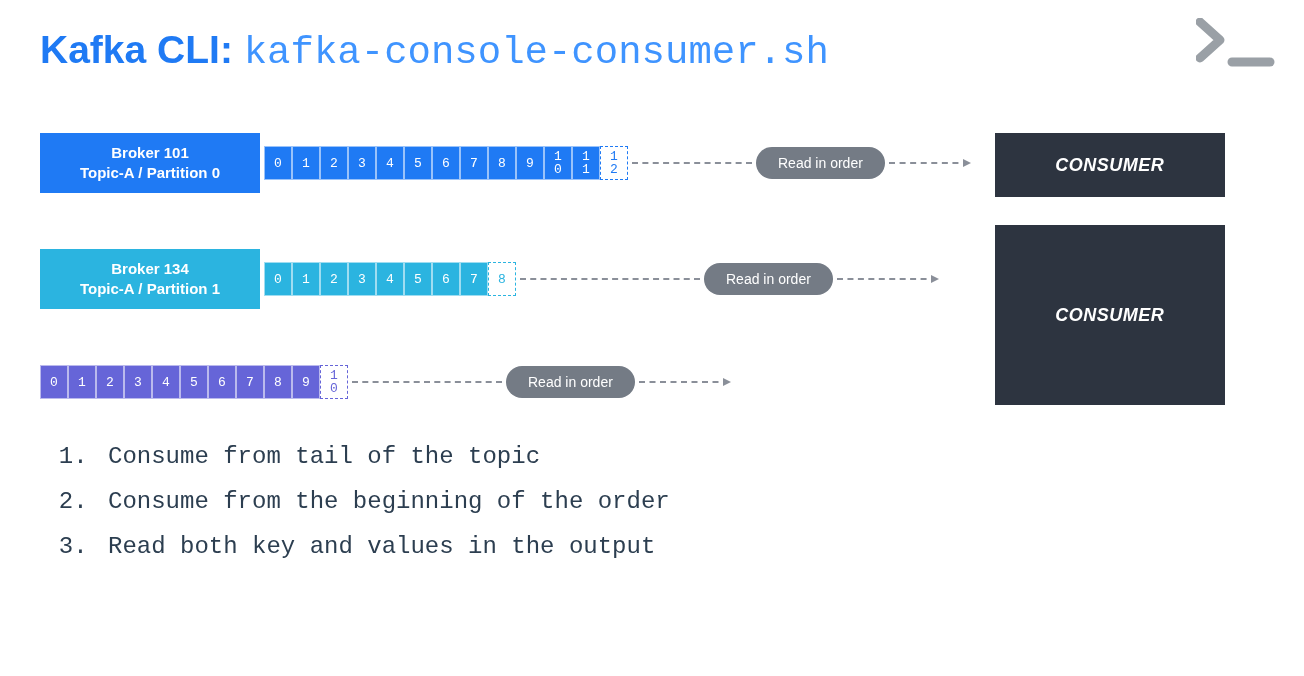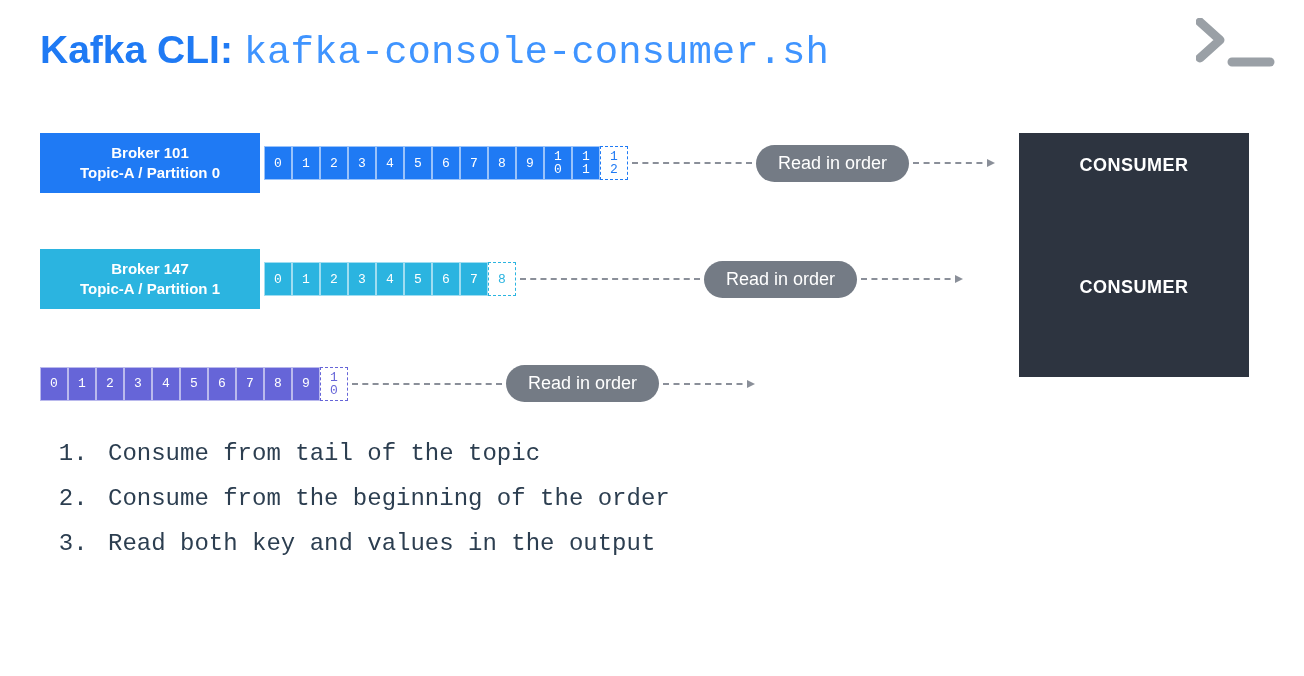--- a/index.html
+++ b/index.html
@@ -99,30 +99,32 @@
     position: absolute;
     right: -2px;
     top: -5px;
     border-left: 8px solid #8a8f99;
     border-top: 4px solid transparent;
     border-bottom: 4px solid transparent;
   }
   .pill {
     background: #747b85;
     color: #fff;
-    font-size: 18px;
+    font-size: 14px;
     font-weight: 500;
     padding: 8px 22px;
     border-radius: 20px;
     white-space: nowrap;
   }
   .consumers {
     display: flex;
     flex-direction: column;
+    gap: 28px;
     margin-left: 8px;
+    font-style: italic;
   }
   .consumer {
     background: #2d3440;
     color: #fff;
     font-weight: 800;
     font-size: 18px;
     letter-spacing: 0.5px;
     display: flex;
     align-items: center;
     justify-content: center;
@@ -183,21 +185,21 @@
             <span class="d">1</span>
             <span class="d">2</span>
           </div>
         </div>
         <div class="dash-line" style="width: 120px;"></div>
         <div class="pill">Read in order</div>
         <div class="dash-line arrow" style="width: 80px;"></div>
       </div>
       <div class="row">
         <div class="broker b2">
-          <span>Broker 147</span>
+          <span>Broker 134</span>
           <span>Topic-A / Partition 1</span>
         </div>
         <div class="cells">
           <div class="cell c2">0</div>
           <div class="cell c2">1</div>
           <div class="cell c2">2</div>
           <div class="cell c2">3</div>
           <div class="cell c2">4</div>
           <div class="cell c2">5</div>
           <div class="cell c2">6</div>

